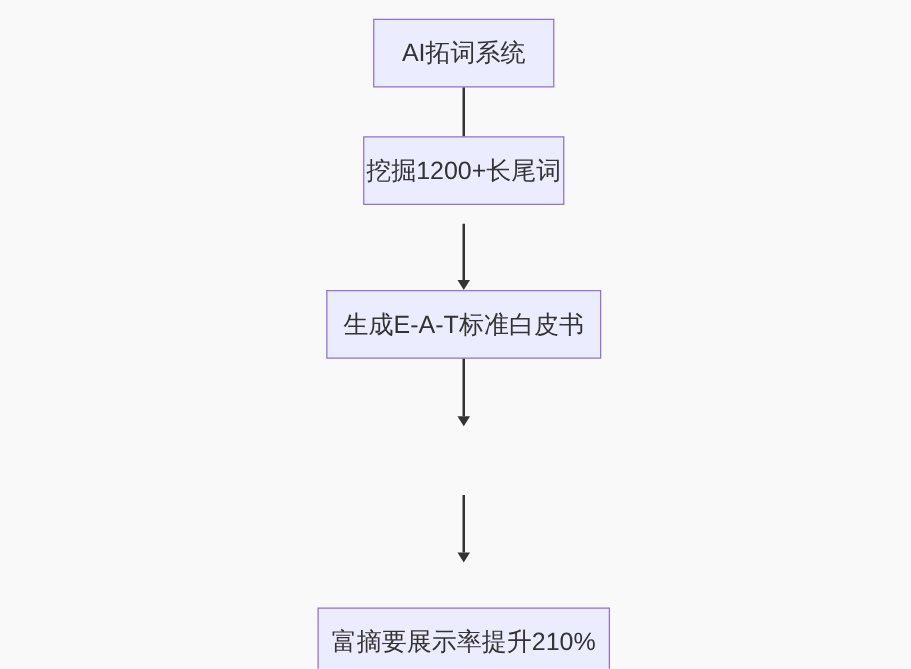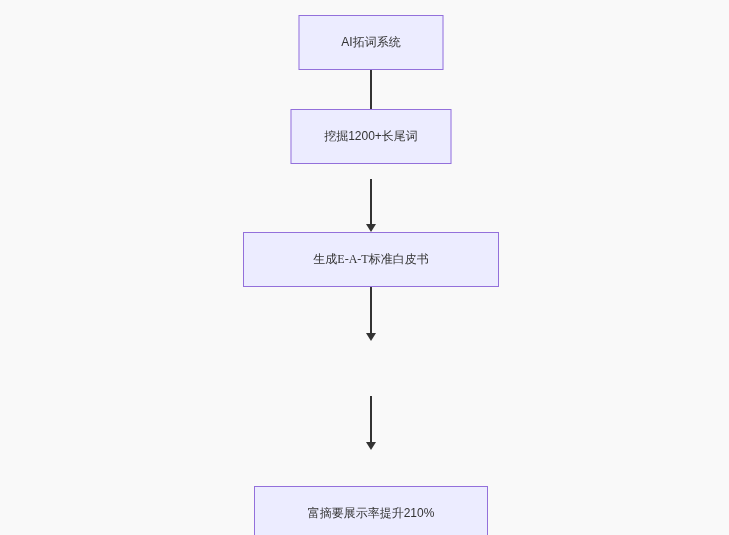--- a/index.html
+++ b/index.html
@@ -23,28 +23,28 @@
     position: absolute;
     left: 371px;
     transform: translateX(-50%);
     height: 55px;
     box-sizing: border-box;
     background: #ececff;
     border: 1px solid #9370db;
     display: flex;
     align-items: center;
     justify-content: center;
-    font-size: 12px;
+    font-size: 20px;
     color: #333333;
     white-space: nowrap;
     text-align: center;
   }
   .node-1 { top: 15px;  width: 145px; }
   .node-2 { top: 109px; width: 161px; }
-  .node-3 { top: 232px; width: 256px; font-family: Liberation Serif, serif; }
+  .node-3 { top: 232px; width: 220px; }
   .node-4 { top: 341px; width: 214px; }
   .node-5 { top: 450px; width: 234px; margin-top: 36px; }
 
   .flow-arrow {
     position: absolute;
     left: 371px;
     transform: translateX(-50%);
     display: flex;
     flex-direction: column;
     align-items: center;

